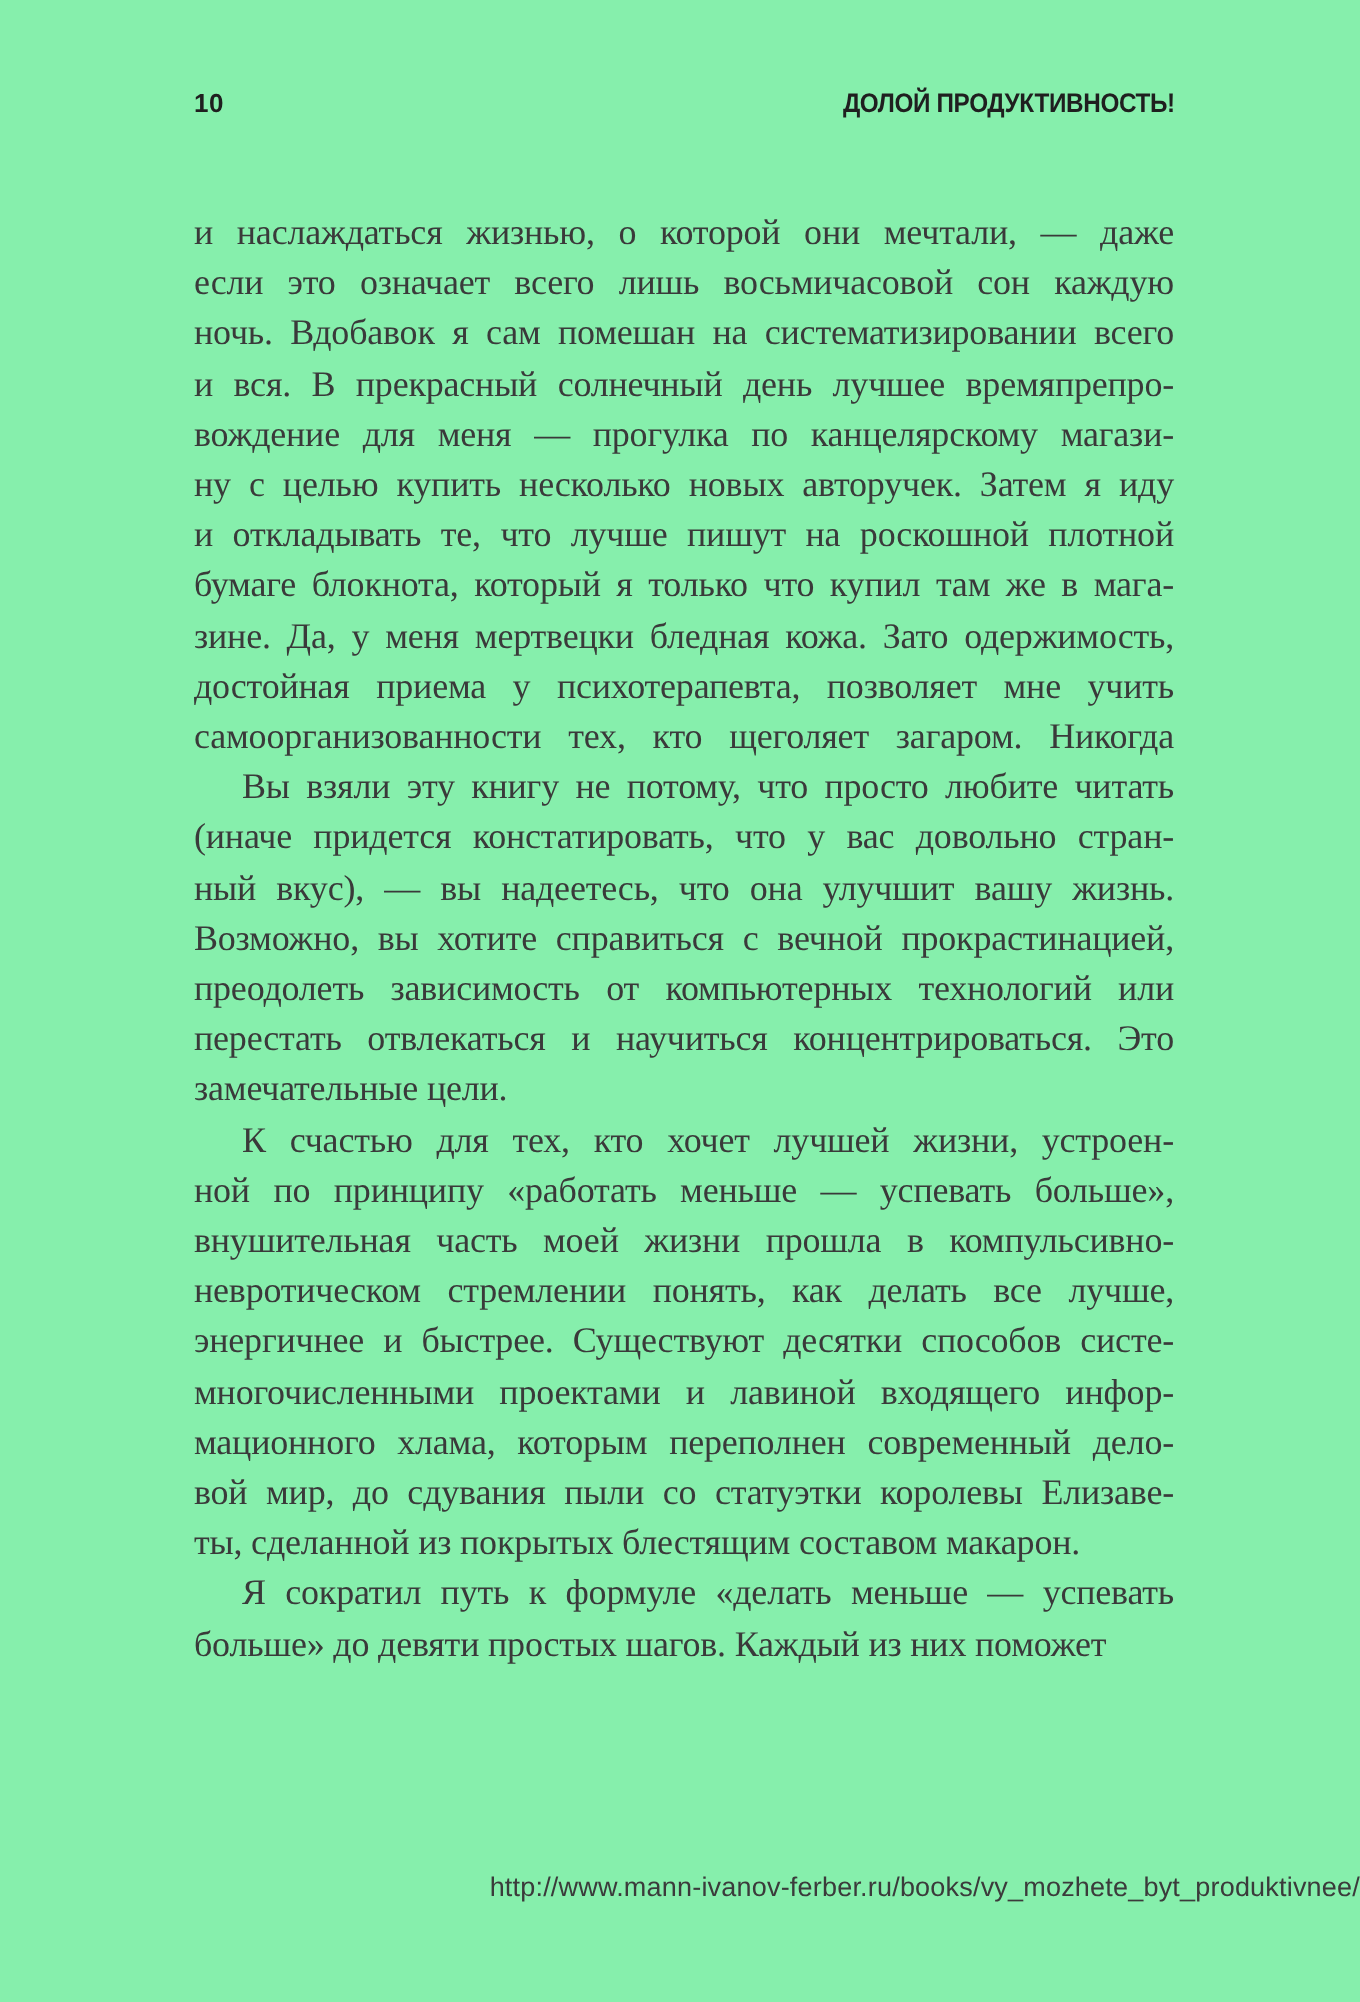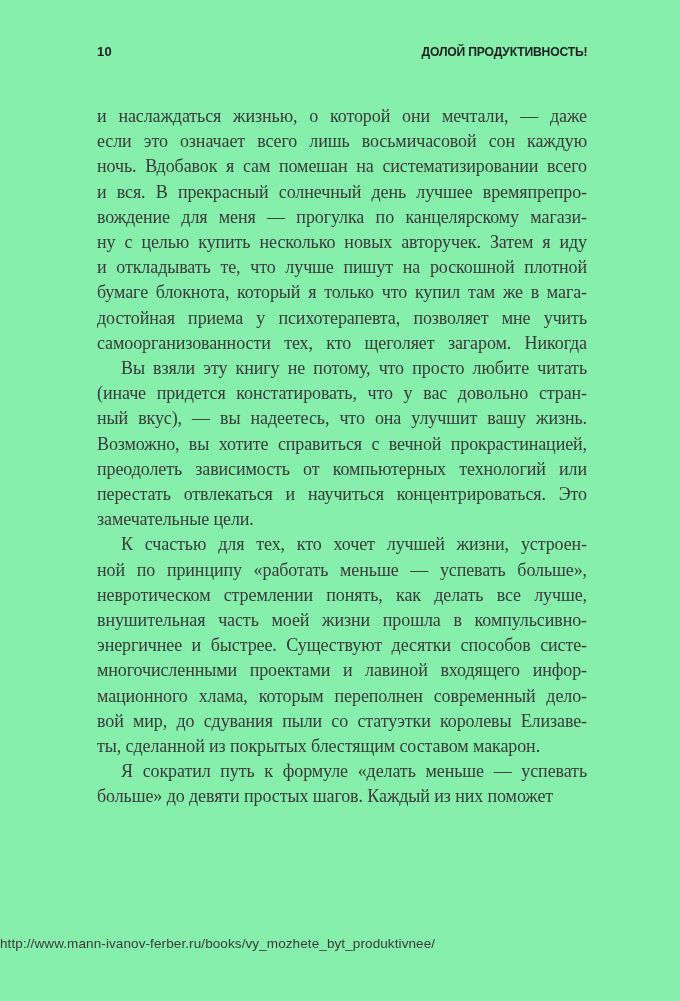--- a/index.html
+++ b/index.html
@@ -55,21 +55,21 @@
   .line.last {
     text-align-last: left;
     white-space: normal;
   }
   .line.indent { text-indent: 24px; }
   .footer {
     position: absolute;
     top: 936px;
     left: 0;
     width: 100%;
-    text-align: left;
+    text-align: right;
     font-family: "Liberation Sans", "DejaVu Sans", sans-serif;
     font-size: 13.5px;
     color: #3b3b3b;
     letter-spacing: 0.1px;
   }
 </style>
 </head>
 <body>
 
 <div class="page">
@@ -82,37 +82,38 @@
   <div class="body-text">
       <div class="paragraph">
         <div class="line">и наслаждаться жизнью, о которой они мечтали, — даже</div>
         <div class="line">если это означает всего лишь восьмичасовой сон каждую</div>
         <div class="line">ночь. Вдобавок я сам помешан на систематизировании всего</div>
         <div class="line">и вся. В прекрасный солнечный день лучшее времяпрепро-</div>
         <div class="line">вождение для меня — прогулка по канцелярскому магази-</div>
         <div class="line">ну с целью купить несколько новых авторучек. Затем я иду</div>
         <div class="line">и откладывать те, что лучше пишут на роскошной плотной</div>
         <div class="line">бумаге блокнота, который я только что купил там же в мага-</div>
+        <div class="line">зине. Да, у меня мертвецки бледная кожа. Зато одержимость,</div>
         <div class="line">достойная приема у психотерапевта, позволяет мне учить</div>
         <div class="line">самоорганизованности тех, кто щеголяет загаром. Никогда</div>
       </div>
       <div class="paragraph">
         <div class="line indent">Вы взяли эту книгу не потому, что просто любите читать</div>
         <div class="line">(иначе придется констатировать, что у вас довольно стран-</div>
         <div class="line">ный вкус), — вы надеетесь, что она улучшит вашу жизнь.</div>
         <div class="line">Возможно, вы хотите справиться с вечной прокрастинацией,</div>
         <div class="line">преодолеть зависимость от компьютерных технологий или</div>
         <div class="line">перестать отвлекаться и научиться концентрироваться. Это</div>
         <div class="line last">замечательные цели.</div>
       </div>
       <div class="paragraph">
         <div class="line indent">К счастью для тех, кто хочет лучшей жизни, устроен-</div>
         <div class="line">ной по принципу «работать меньше — успевать больше»,</div>
+        <div class="line">внушительная часть моей жизни прошла в компульсивно-</div>
         <div class="line">невротическом стремлении понять, как делать все лучше,</div>
-        <div class="line">внушительная часть моей жизни прошла в компульсивно-</div>
         <div class="line">энергичнее и быстрее. Существуют десятки способов систе-</div>
         <div class="line">многочисленными проектами и лавиной входящего инфор-</div>
         <div class="line">мационного хлама, которым переполнен современный дело-</div>
         <div class="line">вой мир, до сдувания пыли со статуэтки королевы Елизаве-</div>
         <div class="line last">ты, сделанной из покрытых блестящим составом макарон.</div>
       </div>
       <div class="paragraph">
         <div class="line indent">Я сократил путь к формуле «делать меньше — успевать</div>
         <div class="line last">больше» до девяти простых шагов. Каждый из них поможет</div>
       </div>

